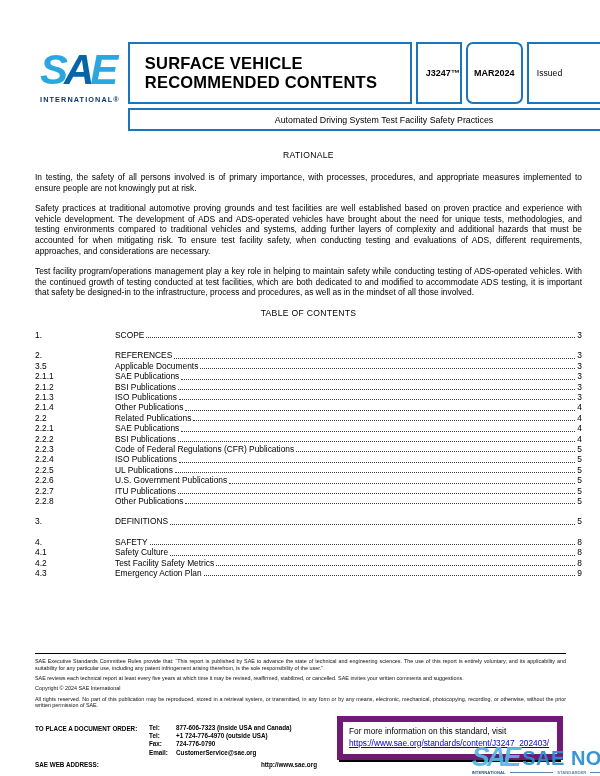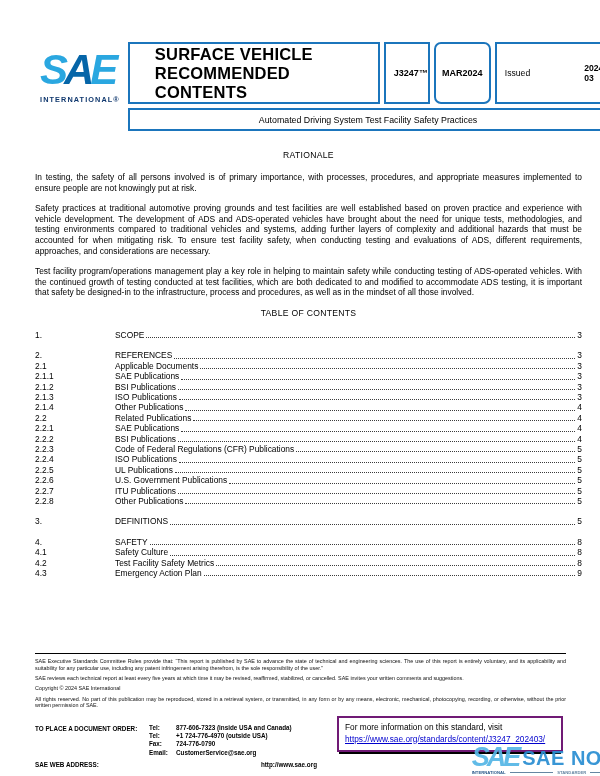--- a/index.html
+++ b/index.html
@@ -13,21 +13,21 @@
   
   .header { position:absolute; left:40px; right:31px; top:42px; display:flex; }
   .logo { width:97px; padding-top:8px; }
   .logo-text { font-weight:800; font-style:italic; font-size:42px; line-height:40px; letter-spacing:-4px; }
   .logo-s, .logo-e2 { color:#2aa7e0; }
   .logo-a { color:#0565a8; }
   .logo-sub { margin-top:5px; font-size:7.3px; font-weight:bold; letter-spacing:1.1px; color:#10386e; font-style:normal; }
   .head-table { flex:1; display:flex; flex-direction:column; gap:4px; margin-left:8px; }
   .head-top { display:flex; gap:4px; height:62px; }
   .hcell { border:2px solid #1b75bc; background:#fff; }
-  .cell-title { width:252px; display:flex; flex-direction:column; justify-content:center; padding-left:25px; font-size:16.5px; line-height:19px; font-weight:bold; letter-spacing:0.2px; }
+  .cell-title { width:284px; display:flex; flex-direction:column; justify-content:center; padding-left:15px; font-size:16.5px; line-height:19px; font-weight:bold; letter-spacing:0.2px; }
   .head-right { flex:1; display:flex; flex-direction:row; gap:4px; }
   .head-right-top { display:flex; gap:4px; flex:1; }
   .cell-number { flex:1; display:flex; align-items:center; padding-left:8px; font-size:9px; font-weight:bold; }
   .cell-date { width:57px; display:flex; align-items:center; justify-content:center; font-size:9px; font-weight:bold;border-radius:7px; }
   .cell-issued { flex:1; display:flex; align-items:center; padding-left:8px; font-size:8.6px;gap:8px; }
   .issued-date { margin-left:46px;font-weight:bold; }
   .cell-subtitle { height:23px; display:flex; align-items:center; justify-content:center; font-size:8.8px; }
 
   
   .content { position:absolute; left:35px; right:18px; top:150px; }
@@ -48,21 +48,21 @@
   .disclaimers p { margin-bottom:3.6px; text-align:justify; }
   .order { position:absolute; left:35px; top:724px; width:292px; font-size:6.3px; font-weight:bold; line-height:8.2px; }
   .order-grid { display:flex; }
   .order-label { width:114px; flex:none; padding-top:1px; }
   .contact-rows { flex:1; }
   .contact-row { display:flex; }
   .contact-key { width:27px; flex:none; }
   .web-row { display:flex; justify-content:space-between; width:282px; margin-top:4px; }
   .infobox {
     position:absolute; left:337px; top:716px; width:226px;
-    border:2px solid #701a75; box-shadow:0 4px 0 -2px #000;
+    border:6px solid #701a75; box-shadow:0 4px 0 -2px #000;
     background:#fff; padding:4px 6px 5px; font-size:8.3px; line-height:11.5px;
   }
   .infobox a { color:#0000cd; text-decoration:underline; }
 
   
   .watermark { position:absolute; right:-34px; bottom:1px; opacity:0.93; text-align:left; }
   .wm-main { display:flex; align-items:flex-end; gap:4px; }
   .wm-logo { font-weight:800; font-style:italic; font-size:27px; line-height:22px; letter-spacing:-3px; color:#56b6e6; }
   .wm-text { font-weight:800; font-size:20px; line-height:19px; letter-spacing:0.5px; color:#2b8fd2; }
   .wm-sub { display:flex; align-items:center; gap:4px; margin-top:2px; font-size:4.2px; font-weight:bold; color:#16497f; }
@@ -121,21 +121,21 @@
 </div>
         <div class="toc-group">
   <div class="toc-row">
     <span class="toc-num">2.</span>
     <span class="toc-title">REFERENCES</span>
     <span class="toc-leader"></span>
     <span class="toc-page">3</span>
   </div>
 
   <div class="toc-row">
-    <span class="toc-num">2.1</span>
+    <span class="toc-num">3.5</span>
     <span class="toc-title">Applicable Documents</span>
     <span class="toc-leader"></span>
     <span class="toc-page">3</span>
   </div>
 
   <div class="toc-row">
     <span class="toc-num">2.1.1</span>
     <span class="toc-title">SAE Publications</span>
     <span class="toc-leader"></span>
     <span class="toc-page">3</span>

